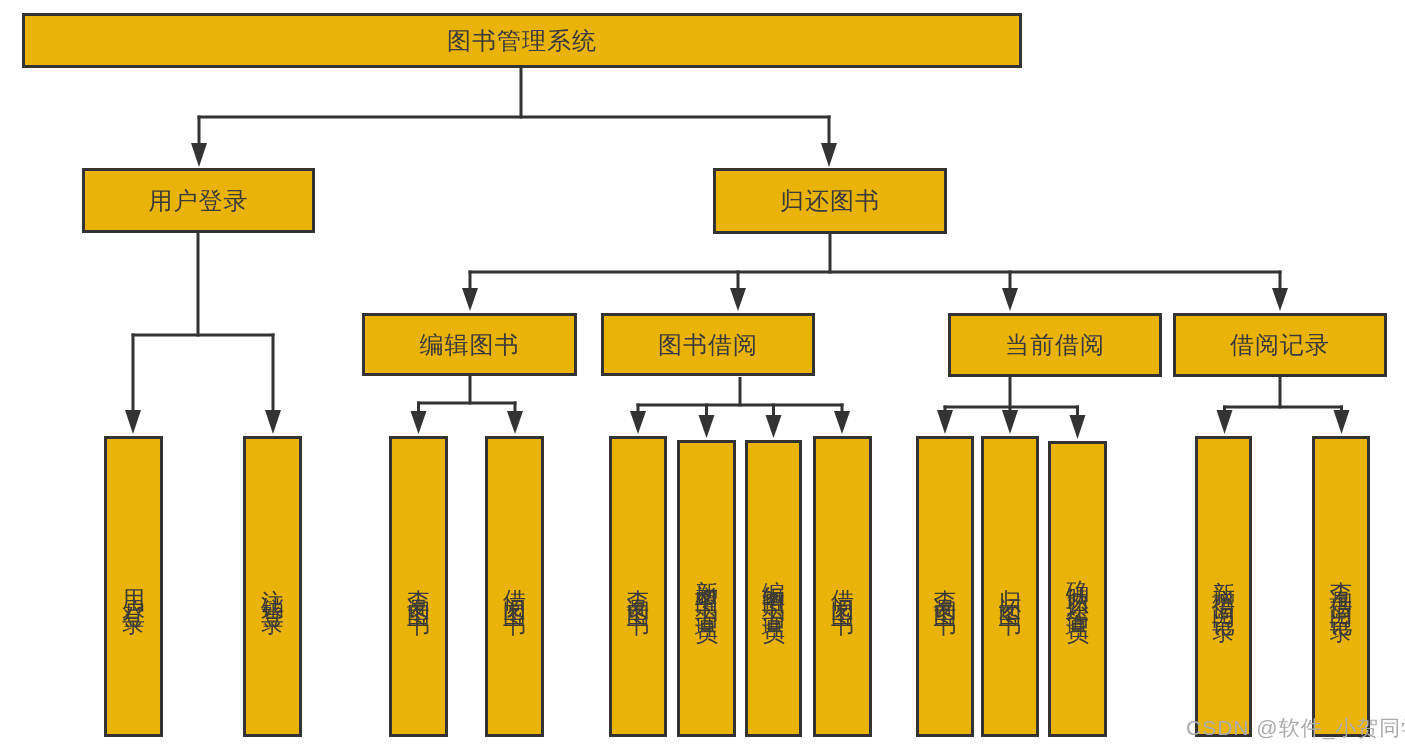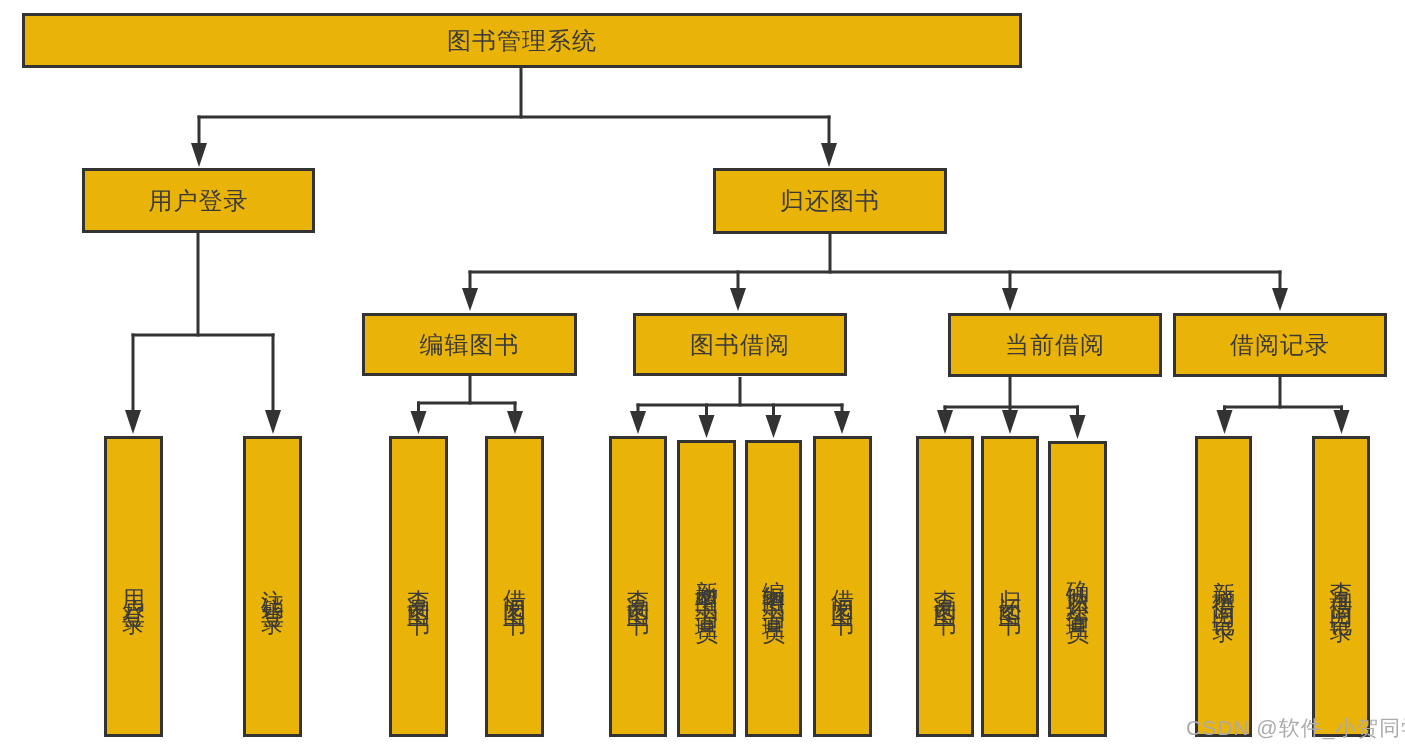--- a/index.html
+++ b/index.html
@@ -115,21 +115,21 @@
       <polygon points="1333.5,410 1349.5,410 1341.5,434"></polygon>
     </g>
   </svg>
 
   <div class="node h" style="left:22px;top:13px;width:1000px;height:55px">图书管理系统</div>
 
   <div class="node h" style="left:82px;top:168px;width:233px;height:65px">用户登录</div>
   <div class="node h" style="left:713px;top:168px;width:234px;height:66px">归还图书</div>
 
   <div class="node h" style="left:362px;top:313px;width:215px;height:63px">编辑图书</div>
-  <div class="node h" style="left:633px;top:313px;width:214px;height:63px">图书借阅</div>
+  <div class="node h" style="left:601px;top:313px;width:214px;height:63px">图书借阅</div>
   <div class="node h" style="left:948px;top:313px;width:214px;height:64px">当前借阅</div>
   <div class="node h" style="left:1173px;top:313px;width:214px;height:64px">借阅记录</div>
 
   <div class="node v" style="left:104px;top:436px;width:59px;height:301px">用户登录</div>
   <div class="node v" style="left:243px;top:436px;width:59px;height:301px">注销登录</div>
 
   <div class="node v" style="left:389px;top:436px;width:59px;height:301px">查询图书</div>
   <div class="node v" style="left:485px;top:436px;width:59px;height:301px">借阅图书</div>
 
   <div class="node v" style="left:609px;top:436px;width:58px;height:301px">查询图书</div>

